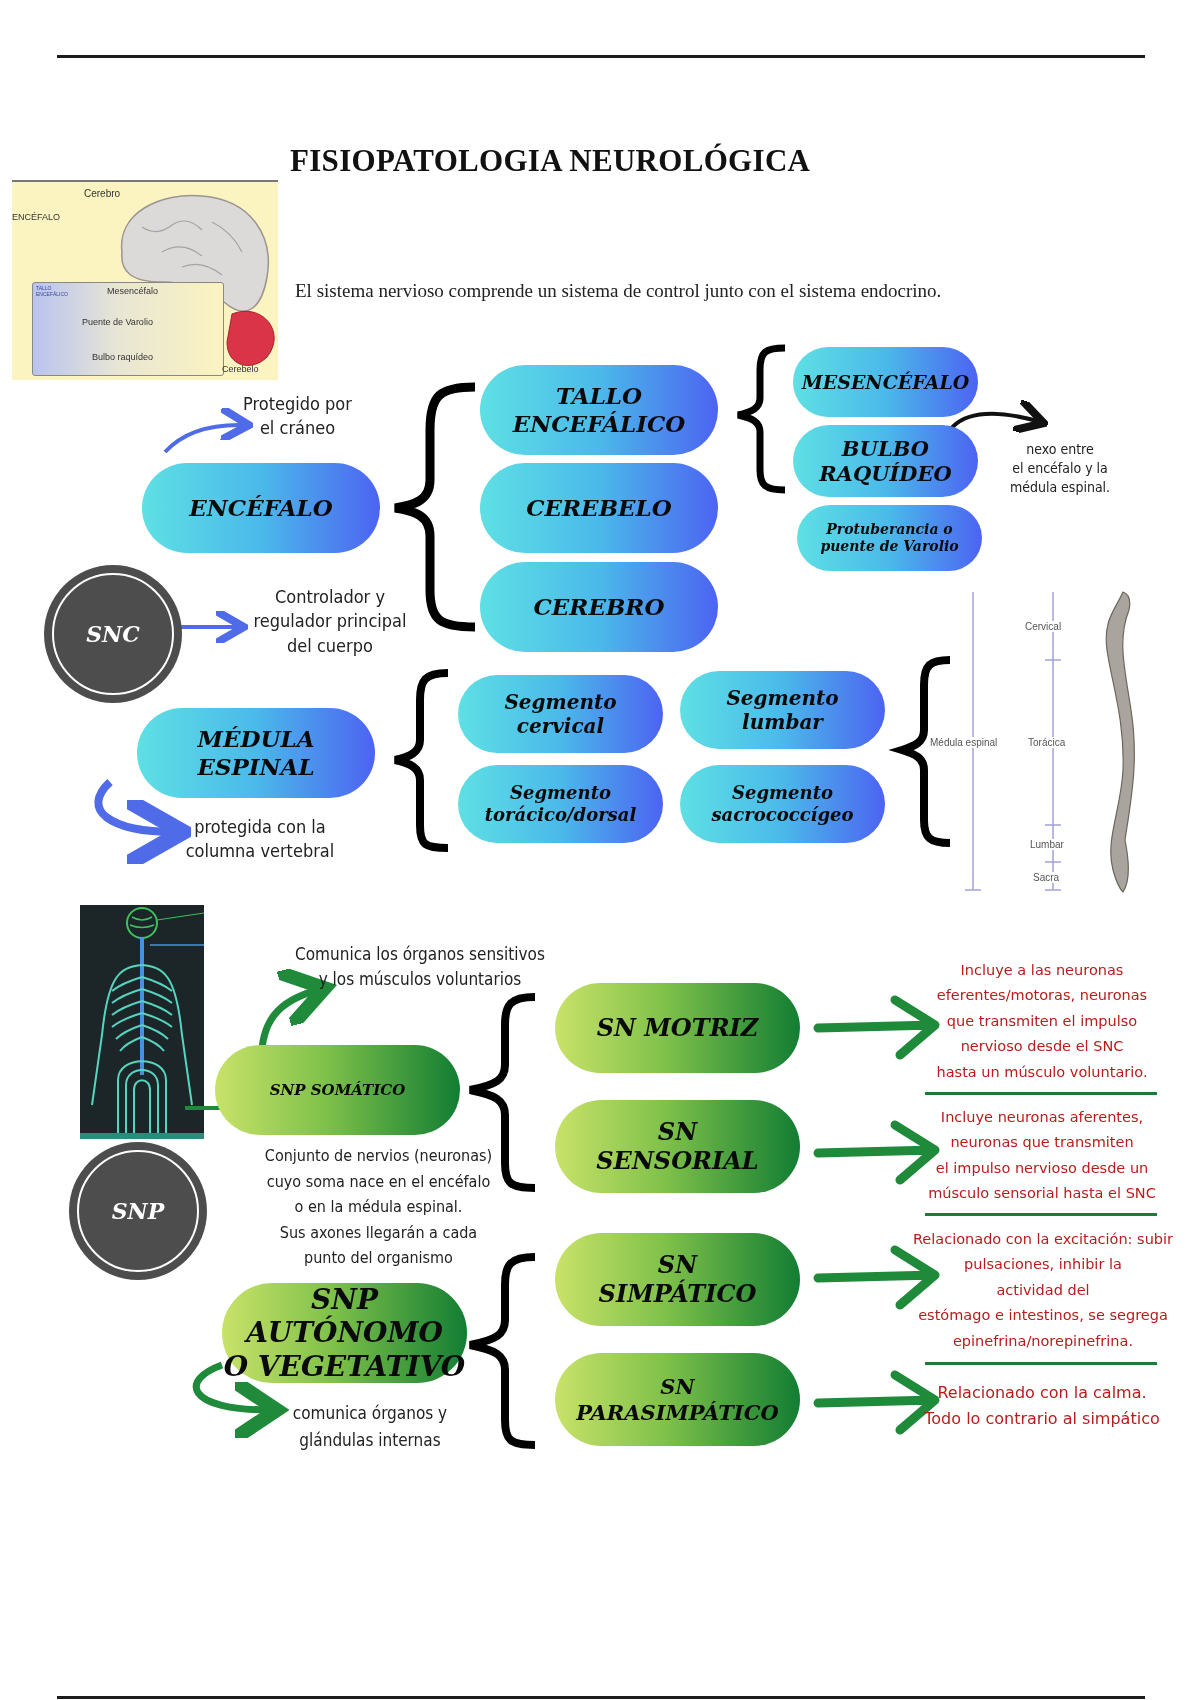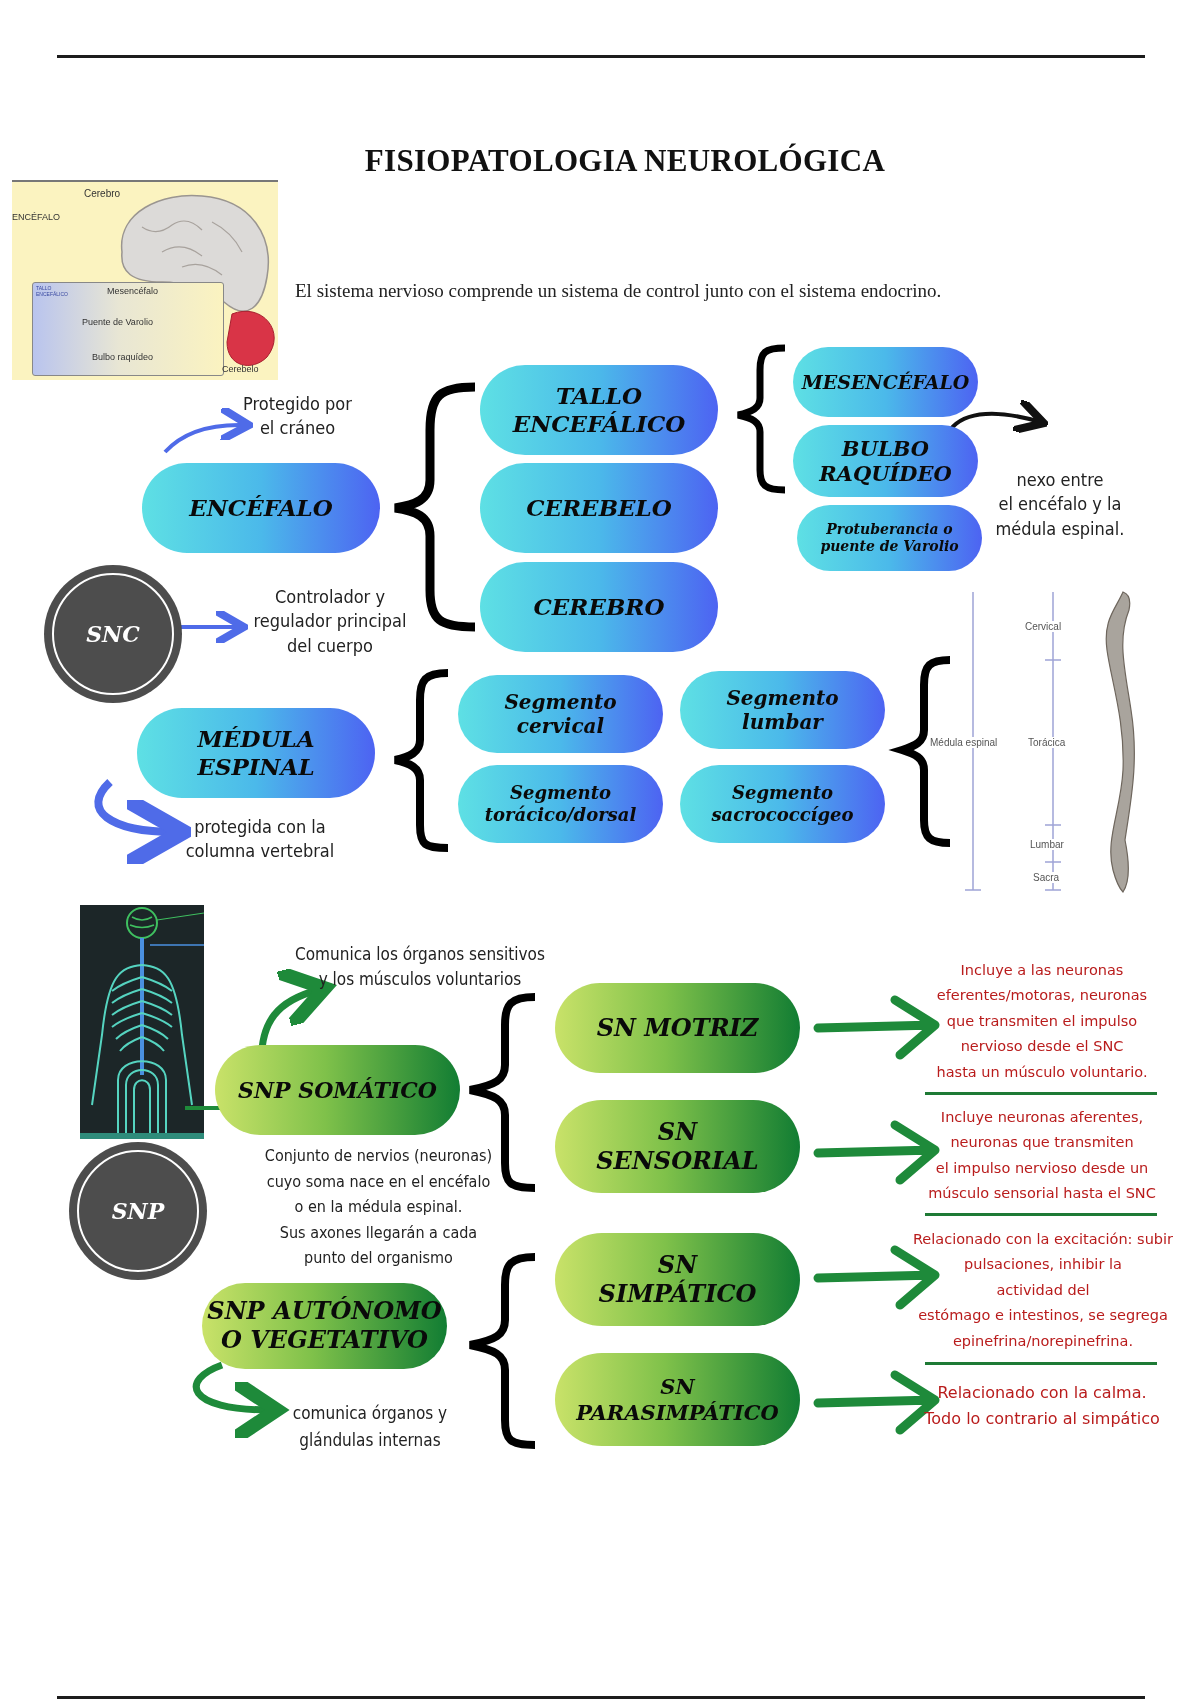--- a/index.html
+++ b/index.html
@@ -1,20 +1,20 @@
 <!DOCTYPE html>
 <html><head>
 <meta charset="utf-8">
 <style>
   html, body { margin: 0; padding: 0; background: #ffffff; }
   body { width: 1200px; height: 1700px; position: relative; overflow: hidden;
          font-family: "Liberation Sans", sans-serif; color: #222; }
   .abs { position: absolute; }
   .rule { position: absolute; left: 57px; width: 1088px; height: 3px; background: #1c1c1c; }
-  .title { position: absolute; left: 290px; top: 143px; width: 670px; text-align: center;
+  .title { position: absolute; left: 290px; top: 143px; width: 670px; 
            font-family: "Liberation Serif", serif; font-weight: bold; font-size: 31px; color: #111; letter-spacing: 0.3px; }
   .intro { position: absolute; left: 295px; top: 280px; font-family: "Liberation Serif", serif; font-size: 19px; color: #222; text-align: right; }
 
   
   .brain-img { position: absolute; left: 12px; top: 180px; width: 266px; height: 198px;
                background: #fbf3c0; border-top: 2px solid #777; overflow: hidden; }
   .brain-img .lbl { position: absolute; font-size: 10px; color: #333; }
   .brain-img .stem-box { position: absolute; left: 20px; top: 100px; width: 190px; height: 92px;
                          border: 1px solid #888; border-radius: 3px;
                          background: linear-gradient(90deg, #b9c4ee 0%, #e8e6d4 45%, #fbf3c0 100%); }
@@ -124,21 +124,21 @@
       <span>RAQUÍDEO</span>
     </div>
 </div>
 <div class="pill blue" style="left:797px;top:505px;width:185px;height:66px;font-size:14px;">
   <div>
       <span>Protuberancia o</span>
       <span>puente de Varolio</span>
     </div>
 </div>
 
-<div class="note" style="left:990px;top:440px;width:140px;font-size:18px;margin-top:28px;">
+<div class="note" style="left:990px;top:440px;width:140px;font-size:14px;">
   <div>nexo entre</div>
   <div>el encéfalo y la</div>
   <div>médula espinal.</div>
 </div>
 
 <div class="circle" style="left:47px;top:568px;width:132px;height:132px;text-align:right;">
   <span class="t">SNC</span>
 </div>
 <div class="note" style="left:245px;top:585px;width:170px;font-size:18px;">
   <div>Controlador y</div>
@@ -242,36 +242,36 @@
     <path d="M818 378 L 935 375 M 895 350 L 935 375 L 900 405"></path>
     <path d="M818 503 L 935 500 M 895 475 L 935 500 L 900 530"></path>
   </g>
 </svg>
 
 <div class="note" style="left:295px;top:942px;width:250px;font-size:17px;line-height:1.45;">
   <div>Comunica los órganos sensitivos</div>
   <div>y los músculos voluntarios</div>
 </div>
 
-<div class="pill green" style="left:215px;top:1045px;width:245px;height:90px;font-size:22px;">
+<div class="pill green" style="left:215px;top:1045px;width:245px;height:90px;font-size:15px;">
   <span>SNP SOMÁTICO</span>
 </div>
 
 <div class="circle" style="left:72px;top:1145px;width:132px;height:132px;">
   <span class="t">SNP</span>
 </div>
 <div class="note" style="left:256px;top:1143px;width:245px;font-size:16px;line-height:1.6;">
   <div>Conjunto de nervios (neuronas)</div>
   <div>cuyo soma nace en el encéfalo</div>
   <div>o en la médula espinal.</div>
   <div>Sus axones llegarán a cada</div>
   <div>punto del organismo</div>
 </div>
 
-<div class="pill green" style="left:202px;top:1283px;width:245px;height:86px;font-size:24px;">
+<div class="pill green" style="left:222px;top:1283px;width:245px;height:100px;font-size:28px;">
   <div>
       <span>SNP AUTÓNOMO</span>
       <span>O VEGETATIVO</span>
     </div>
 </div>
 <div class="note" style="left:280px;top:1400px;width:180px;font-size:17px;line-height:1.6;">
   <div>comunica órganos y</div>
   <div>glándulas internas</div>
 </div>
 

